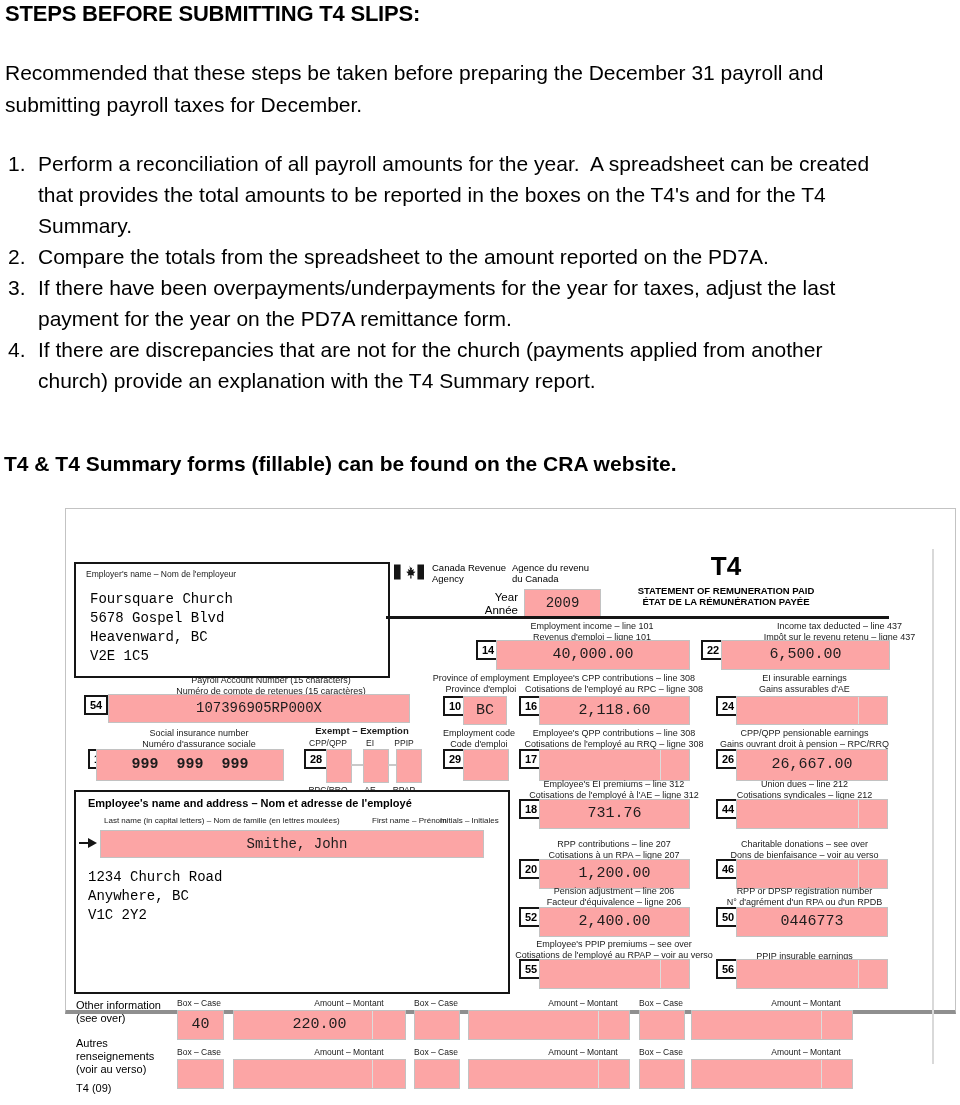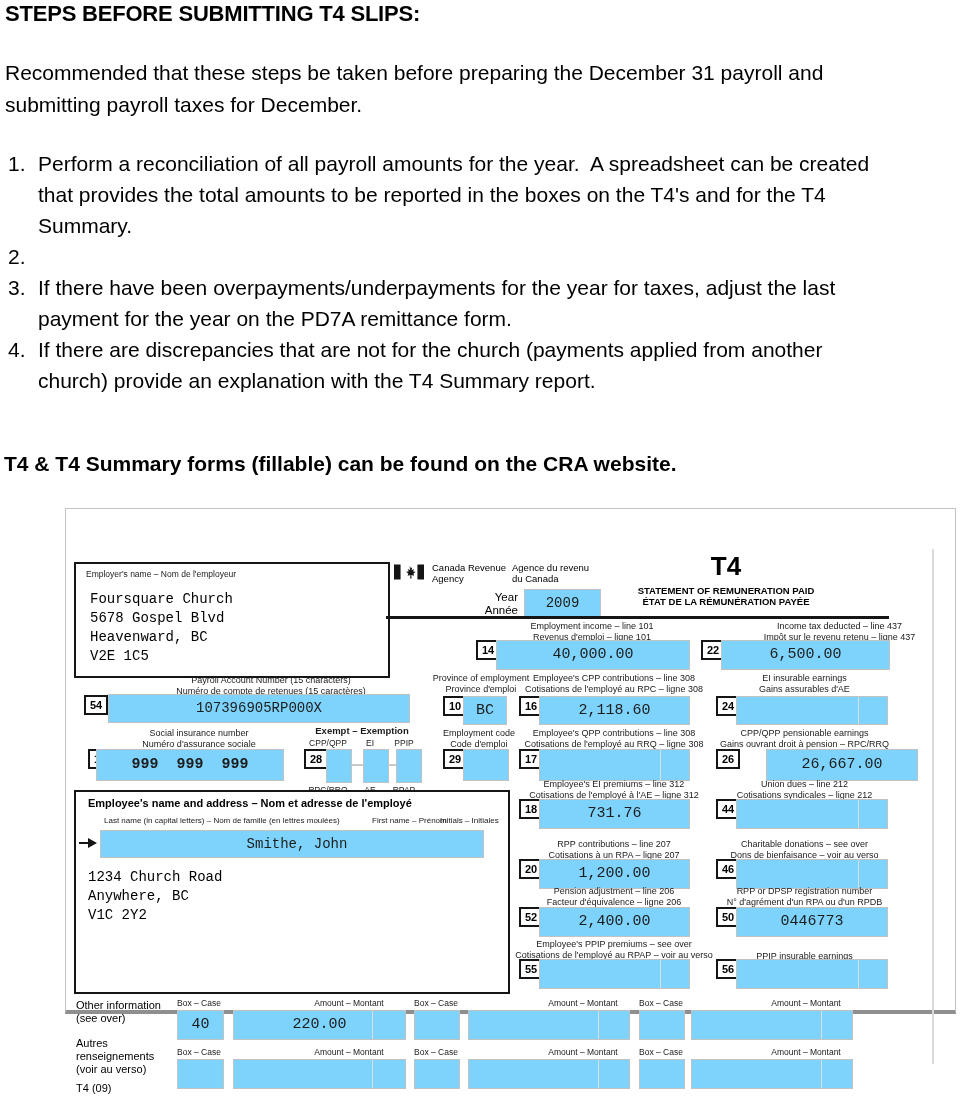--- a/index.html
+++ b/index.html
@@ -18,21 +18,21 @@
   
   .form-wrap{left:65px;top:508px;width:891px;height:506px;background:#fff;
              border:1px solid #c3c3c3;border-bottom:4px solid #8f8f8f;box-sizing:border-box;}
   .form-wrap .abs{position:absolute;}
   .heavy-box{border:2px solid #151515;background:#fff;}
   .flabel{font-size:9px;line-height:10.5px;color:#1a1a1a;display:flex;flex-direction:column;align-items:center;}
   .flabel span{white-space:nowrap;}
   .flabel.bold span{font-weight:bold;font-size:9.5px;}
   .marker{width:20px;height:16px;border:2px solid #151515;background:#fff;
           font-size:11px;font-weight:bold;text-align:center;line-height:16px;}
-  .vbox{border:1px solid #c2c2c2;background:#7dd3fc;}
+  .vbox{border:1px solid #c2c2c2;background:#fca5a5;}
   .vbox.divided::after{content:"";position:absolute;right:19%;top:0;bottom:0;width:1px;background:#dcdcdc;}
   .mono{font-family:"Liberation Mono","DejaVu Sans Mono",monospace;}
   .val{display:block;width:100%;text-align:center;font-size:15px;color:#1c1c1c;white-space:pre;
        font-family:"Liberation Mono","DejaVu Sans Mono",monospace;}
   .thick-rule{background:#151515;}
   .tiny{font-size:8.5px;color:#1a1a1a;white-space:nowrap;}
   .conn{height:2px;background:#c9c9c9;}
   .arrow{display:flex;align-items:center;}
   .arrow-line{width:9px;height:2px;background:#151515;}
   .arrow-head{width:0;height:0;border-top:5px solid transparent;border-bottom:5px solid transparent;border-left:9px solid #151515;}
@@ -52,20 +52,23 @@
   <div class="step">
     <span class="step-num">1.</span>
     <span>
       <div class="step-line">Perform a reconciliation of all payroll amounts for the year.  A spreadsheet can be created</div>
       <div class="step-line">that provides the total amounts to be reported in the boxes on the T4's and for the T4</div>
       <div class="step-line">Summary.</div>
     </span>
   </div>
   <div class="step">
     <span class="step-num">2.</span>
+    <span>
+      <div class="step-line">Compare the totals from the spreadsheet to the amount reported on the PD7A.</div>
+    </span>
   </div>
   <div class="step">
     <span class="step-num">3.</span>
     <span>
       <div class="step-line">If there have been overpayments/underpayments for the year for taxes, adjust the last</div>
       <div class="step-line">payment for the year on the PD7A remittance form.</div>
     </span>
   </div>
   <div class="step">
     <span class="step-num">4.</span>
@@ -215,21 +218,21 @@
   <div class="abs marker" style="left:453px;top:240px;">17</div>
   <div class="abs vbox divided" style="left:473px;top:240px;width:149px;height:30px;">
     <span class="val" style="line-height:30px;"></span>
   </div>
 
   <div class="abs flabel" style="left:655px;top:219px;width:167px;">
     <span>CPP/QPP pensionable earnings</span>
       <span>Gains ouvrant droit à pension – RPC/RRQ</span>
   </div>
   <div class="abs marker" style="left:650px;top:240px;">26</div>
-  <div class="abs vbox" style="left:700px;top:240px;width:150px;height:30px;">
+  <div class="abs vbox" style="left:670px;top:240px;width:150px;height:30px;">
     <span class="val" style="line-height:30px;">26,667.00</span>
   </div>
 
   <div class="abs heavy-box" style="left:8px;top:281px;width:432px;height:200px;">
     <div class="abs" style="left:12px;top:5px;font-size:11px;font-weight:bold;">Employee's name and address – Nom et adresse de l'employé</div>
     <div class="abs tiny" style="left:28px;top:24px;font-size:8px;">Last name (in capital letters) – Nom de famille (en lettres moulées)</div>
     <div class="abs tiny" style="left:296px;top:24px;font-size:8px;">First name – Prénom</div>
     <div class="abs tiny" style="left:364px;top:24px;font-size:8px;">Initials – Initiales</div>
     <div class="abs arrow" style="left:3px;top:46px;">
       <span class="arrow-line"></span>

